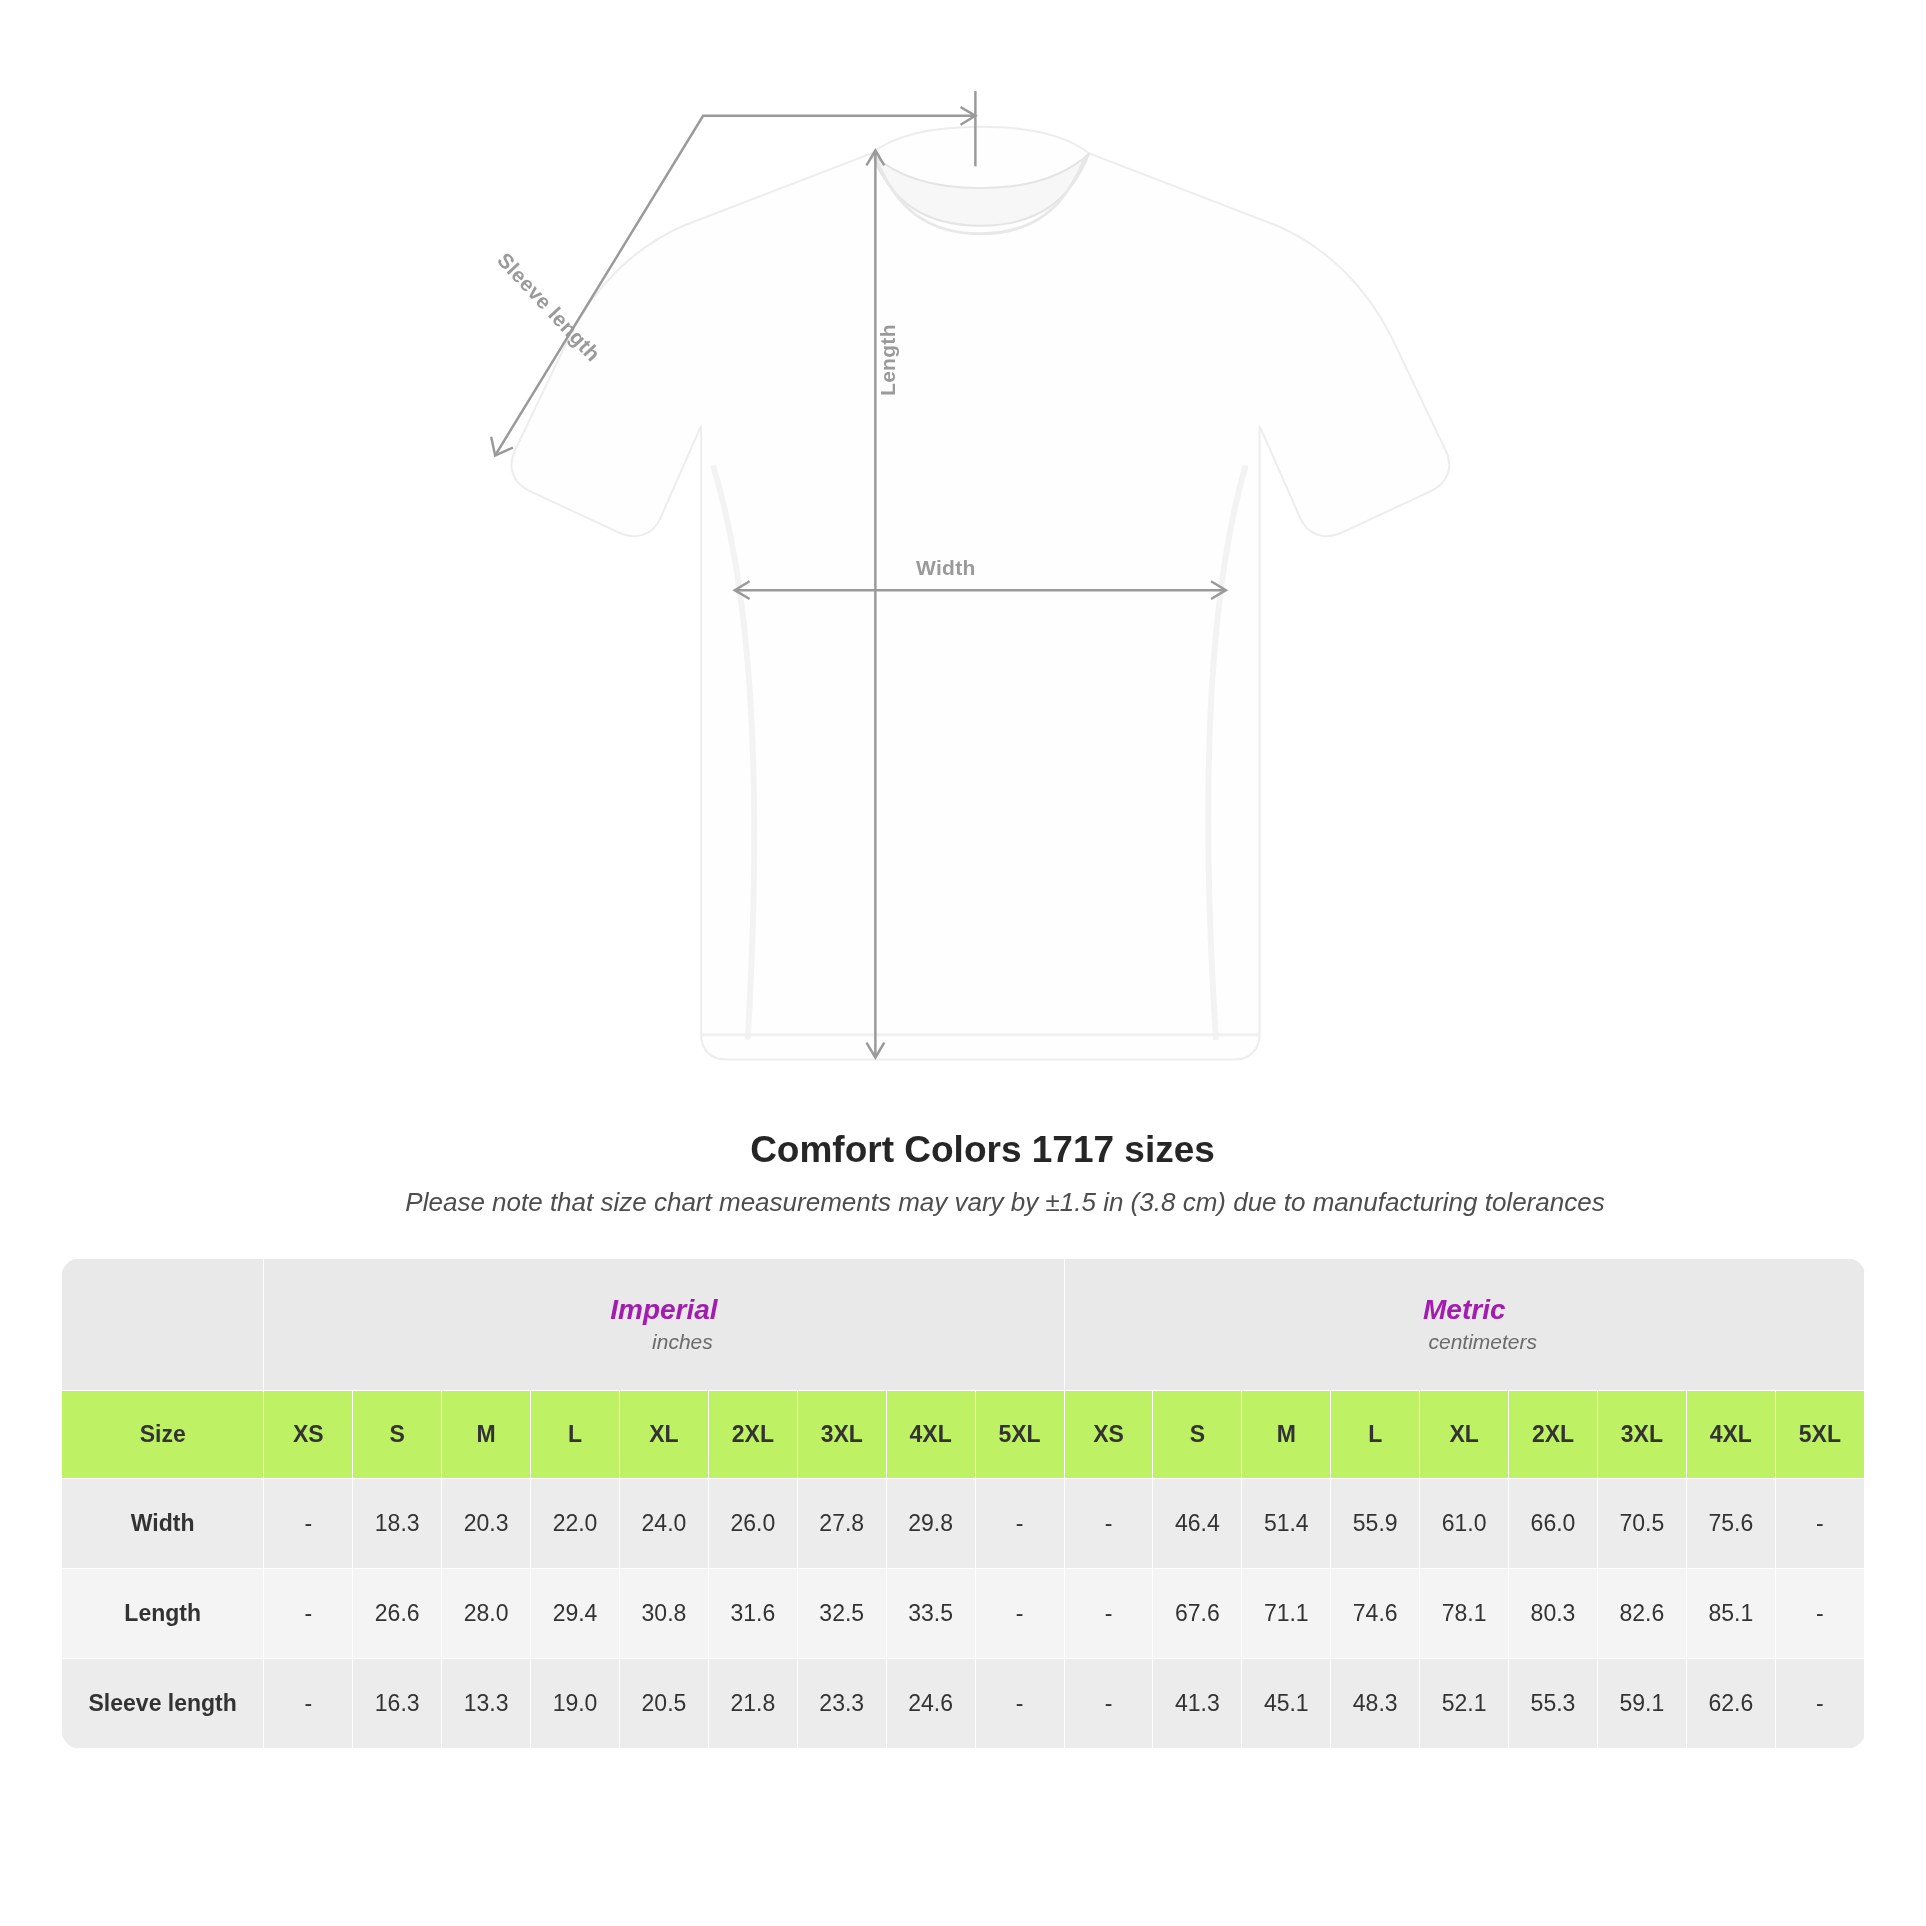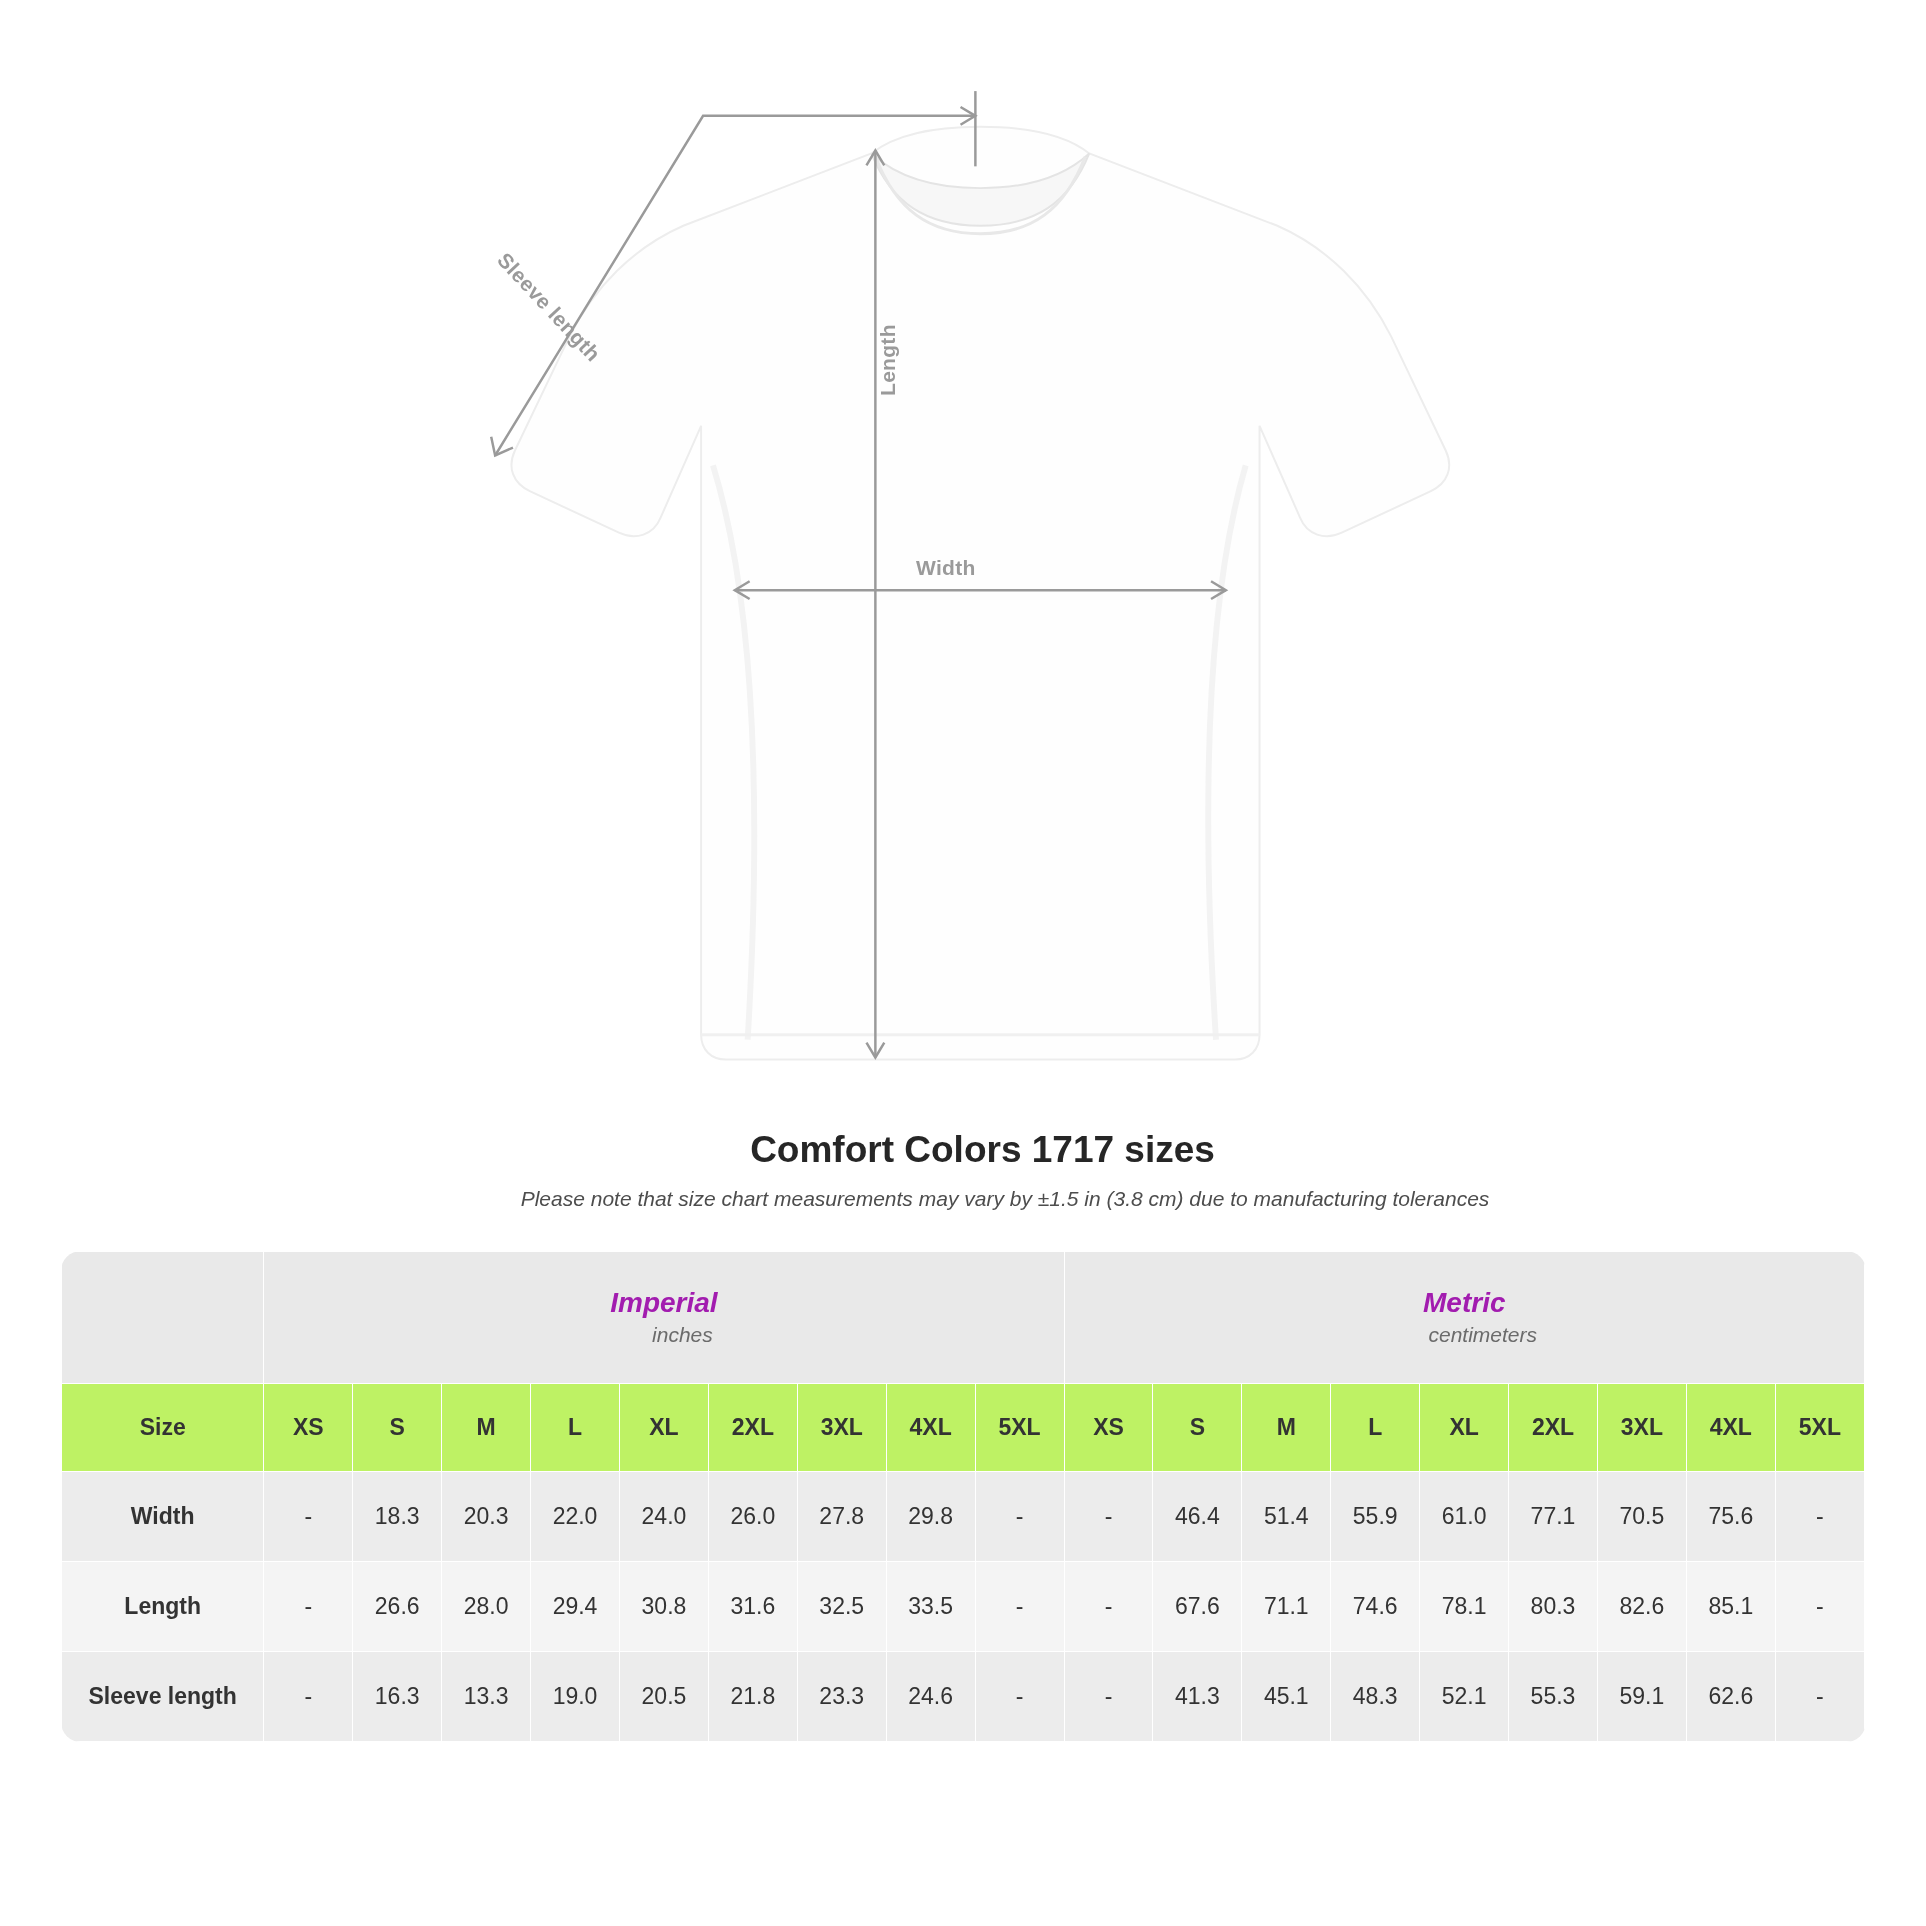--- a/index.html
+++ b/index.html
@@ -45,21 +45,21 @@
     margin-top: 20px;
     margin-left: 38px;
   }
   .chart-title {
     font-size: 37px;
     font-weight: bold;
     color: #262626;
     margin: 0 0 16px 0;
   }
   .chart-note {
-    font-size: 21px;
+    font-size: 26px;
     font-style: italic;
     color: #4d4d4d;
     margin: 0;
     padding-left: 45px;
   }
 
   
   .table-wrap {
     margin: 40px 61px 0 61px;
     border-radius: 20px;
@@ -252,21 +252,21 @@
         <td>24.0</td>
         <td>26.0</td>
         <td>27.8</td>
         <td>29.8</td>
         <td>-</td>
         <td>-</td>
         <td>46.4</td>
         <td>51.4</td>
         <td>55.9</td>
         <td>61.0</td>
-        <td>77.1</td>
+        <td>66.0</td>
         <td>70.5</td>
         <td>75.6</td>
         <td>-</td>
       </tr>
 
       <tr class="row-norm">
         <td class="rowlabel">Length</td>
         <td>-</td>
         <td>26.6</td>
         <td>28.0</td>

